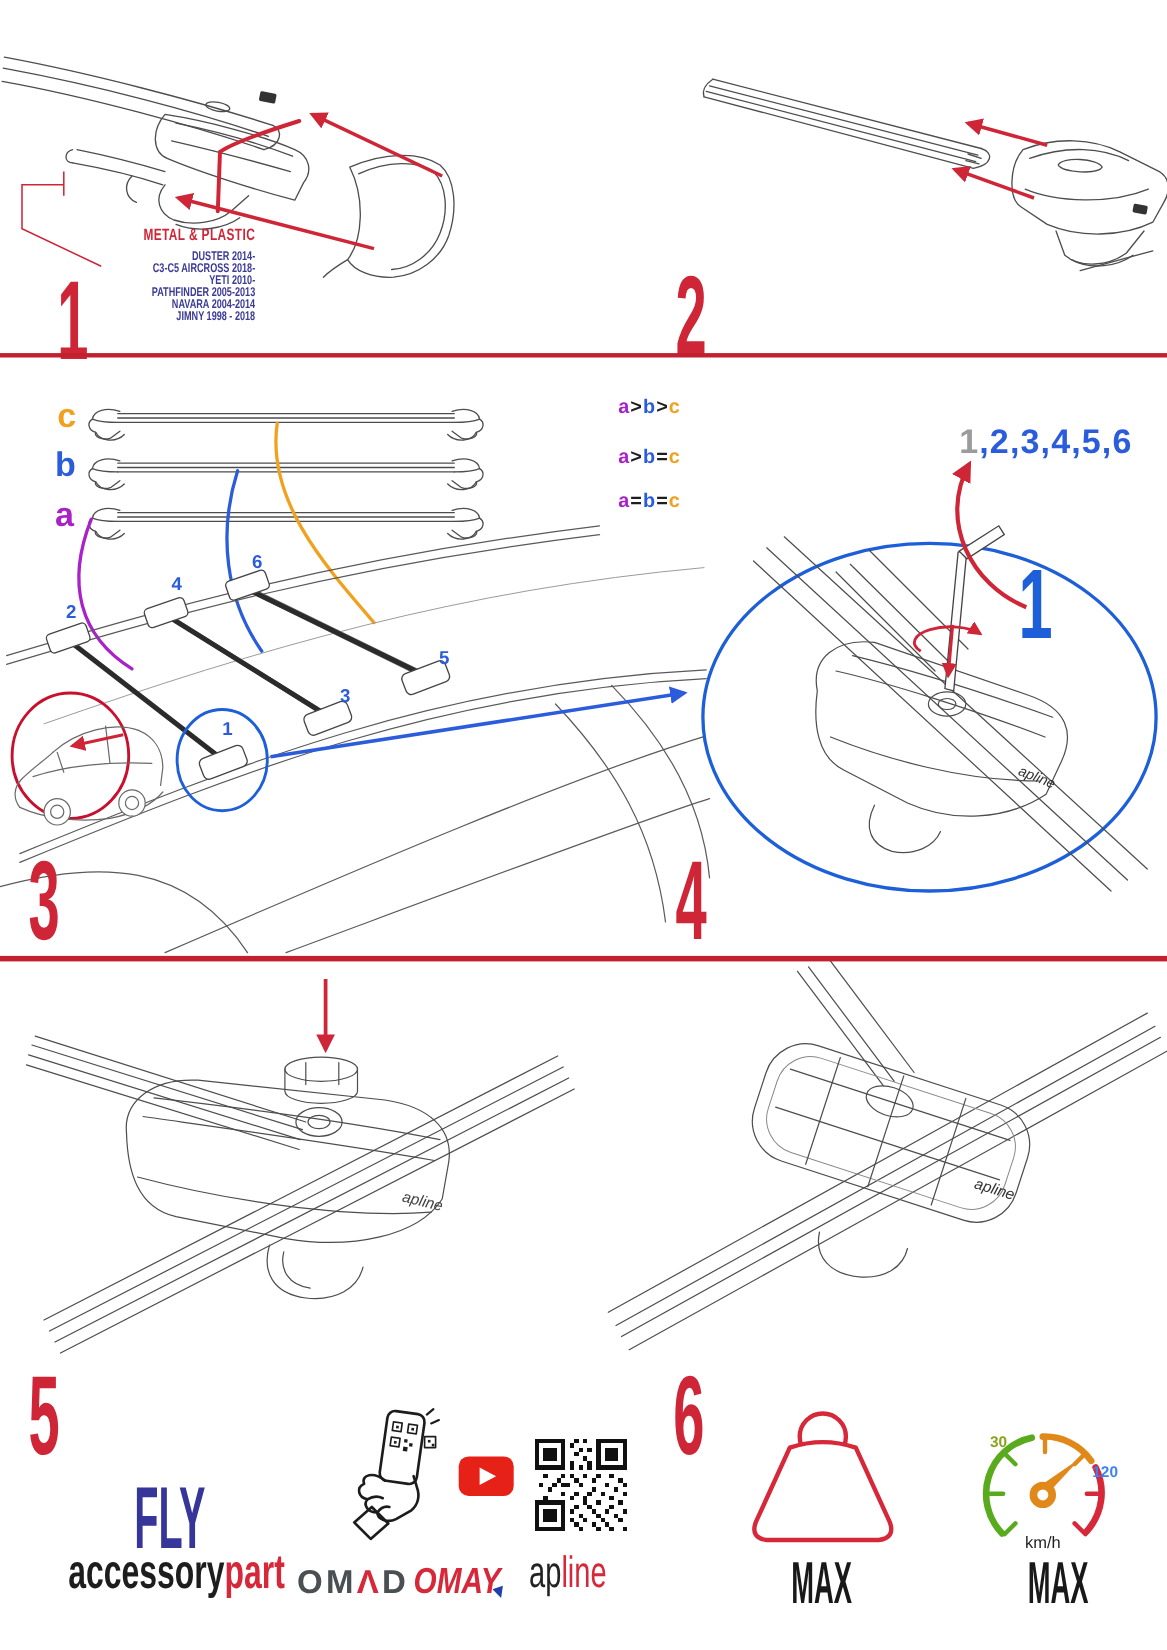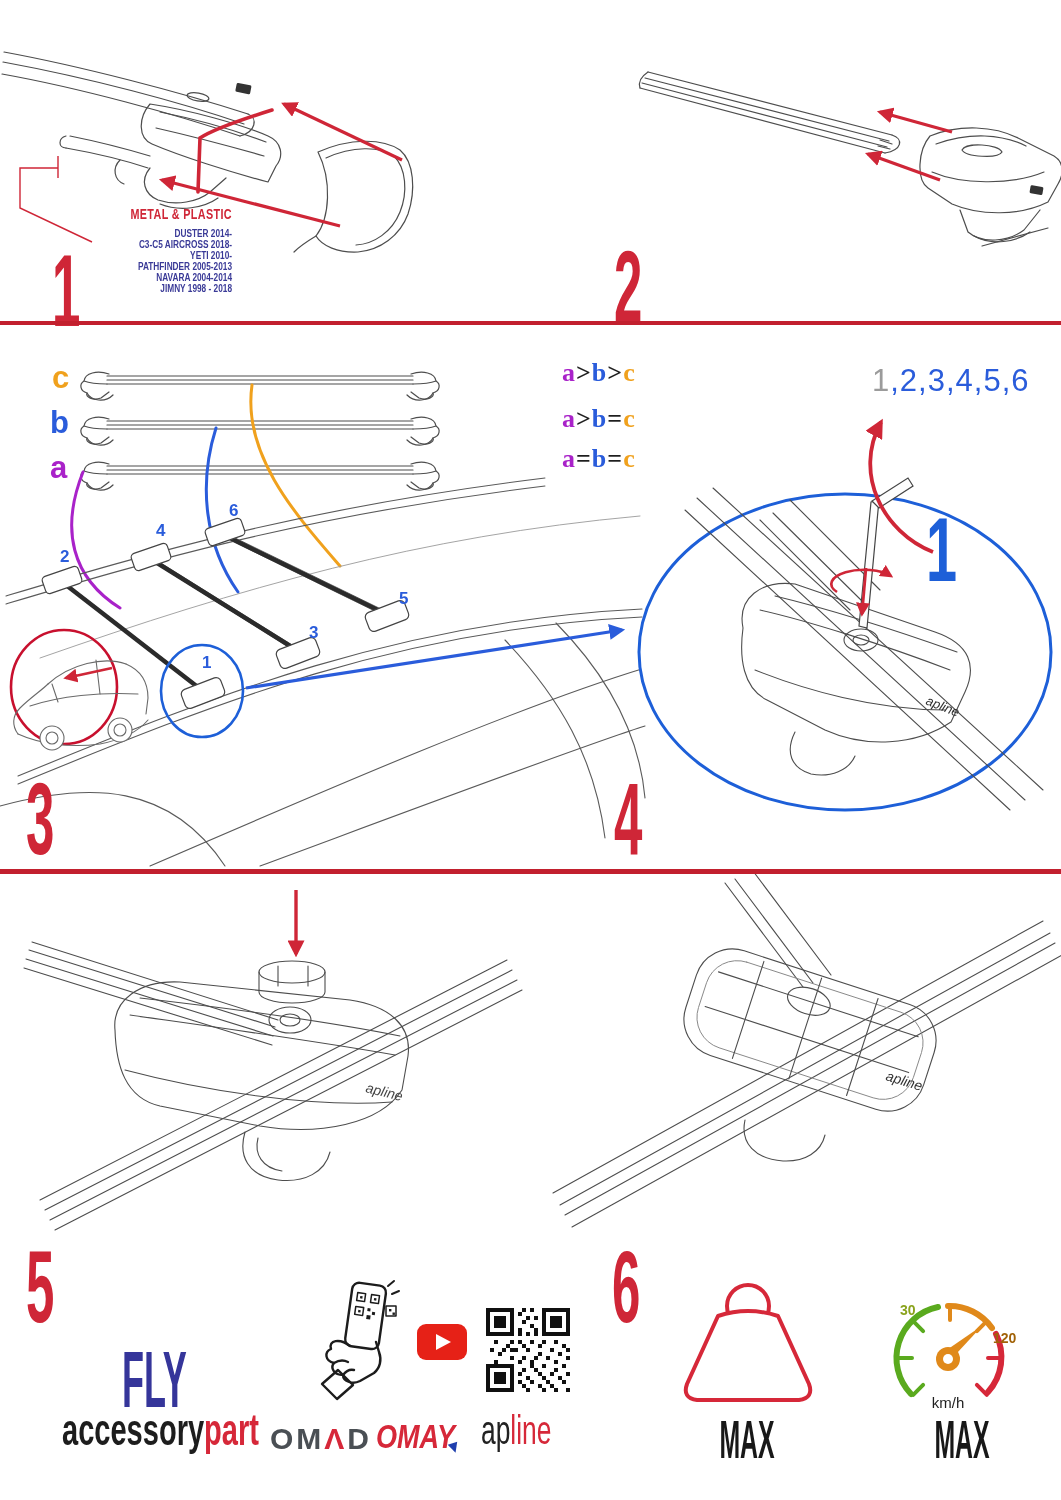--- a/index.html
+++ b/index.html
@@ -10,36 +10,36 @@
   .stepnum{position:absolute;color:#cf2637;font-size:102px;line-height:1;font-weight:700;
            transform:scaleX(.5);transform-origin:left top;letter-spacing:-3px;z-index:4;}
   
   #material{position:absolute;left:40px;top:205px;width:192px;text-align:right;
             transform:scaleX(.72);transform-origin:top right;z-index:3;}
   .material-title{color:#cf2637;font-size:15px;font-weight:700;letter-spacing:.5px;margin-bottom:6px;}
   .model-line{color:#3a3a97;font-size:11.5px;font-weight:700;line-height:11px;}
   
   .bar-label{position:absolute;font-size:31px;font-weight:700;line-height:1;z-index:3;}
   .lbl-c{color:#f0a11d;} .lbl-b{color:#2a5cdb;} .lbl-a{color:#a922c9;}
-  .formula{position:absolute;font-size:26px;font-weight:700;letter-spacing:1px;line-height:1;z-index:3;font-family:Liberation Serif, serif;}
+  .formula{position:absolute;font-size:18px;font-weight:700;letter-spacing:1px;line-height:1;z-index:3;}
   .formula .pa{color:#a922c9;} .formula .pb{color:#2a5cdb;} .formula .pc{color:#f0a11d;}
   .formula .op{color:#1e1e1e;}
   .posnum{position:absolute;font-size:17px;font-weight:700;color:#2a5cdb;line-height:1;z-index:3;}
   
-  #seq{position:absolute;left:872px;top:363px;font-size:31px;font-weight:400;letter-spacing:1px;z-index:3;}
+  #seq{position:absolute;left:872px;top:384px;font-size:31px;font-weight:700;letter-spacing:1px;z-index:3;}
   #seq .first{color:#9b9b9b;} #seq .rest{color:#2a5cdb;}
   #big-one{position:absolute;left:926px;top:505px;font-size:90px;line-height:1;font-weight:700;
            color:#1d5fd8;transform:scaleX(.62);transform-origin:left top;z-index:3;}
   
   .ctr{position:absolute;text-align:center;z-index:3;}
   .cond{display:inline-block;transform-origin:center top;}
   .weight-val{color:#d62839;font-size:40px;font-weight:700;transform:scaleX(.66);}
   .max-txt{color:#181818;font-size:54px;font-weight:700;transform:scaleX(.46);letter-spacing:0px;}
   .speed-min{position:absolute;font-size:14px;font-weight:700;color:#8aa31c;z-index:3;}
-  .speed-max-n{position:absolute;font-size:14px;font-weight:700;color:#a16207;z-index:3;}
+  .speed-max-n{position:absolute;font-size:14px;font-weight:700;color:#3b82f6;z-index:3;}
   .kmh{color:#1e1e1e;font-size:15px;font-weight:400;margin-top:10px;}
   
   #fly{position:absolute;left:122px;top:1340px;font-size:80px;line-height:1;font-weight:600;
        color:#35359a;transform:scaleX(.45);transform-origin:left top;letter-spacing:0px;z-index:3;}
   #accpart{position:absolute;left:62px;top:1408px;font-size:44px;line-height:1;font-weight:600;
            transform:scaleX(.66);transform-origin:left top;white-space:nowrap;z-index:3;}
   #accpart .k{color:#1d1d1d;} #accpart .r{color:#d62839;}
   #omad{position:absolute;left:270px;top:1424px;font-size:30px;line-height:1;font-weight:700;
         color:#4a4f54;letter-spacing:3px;z-index:3;}
   #omad .r{color:#d62839;}

